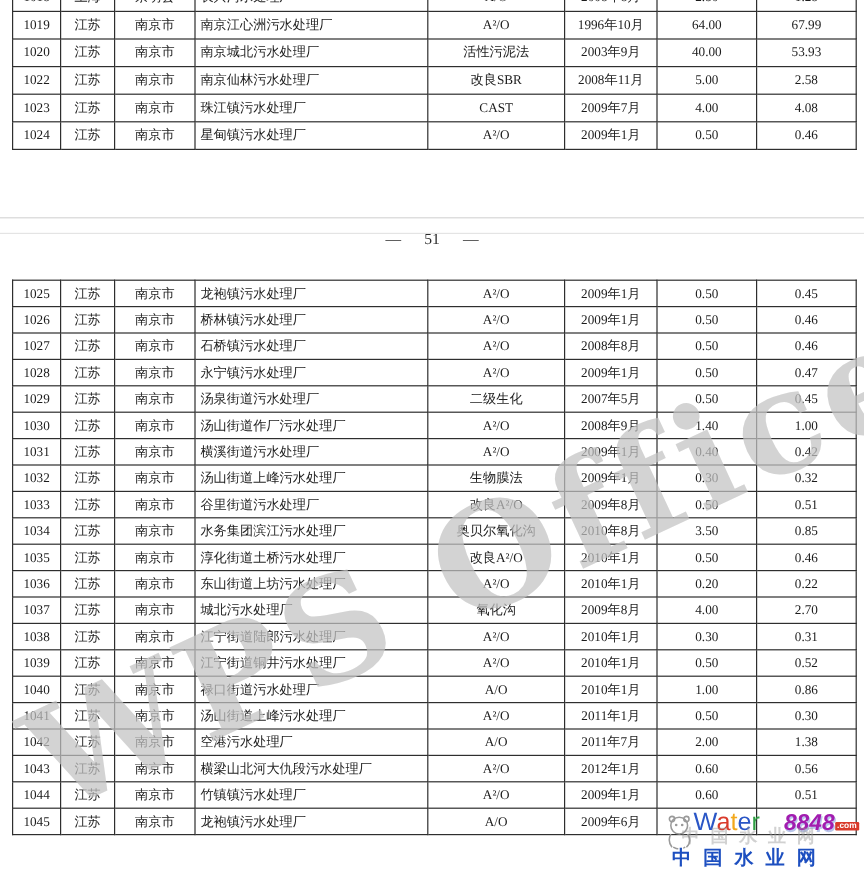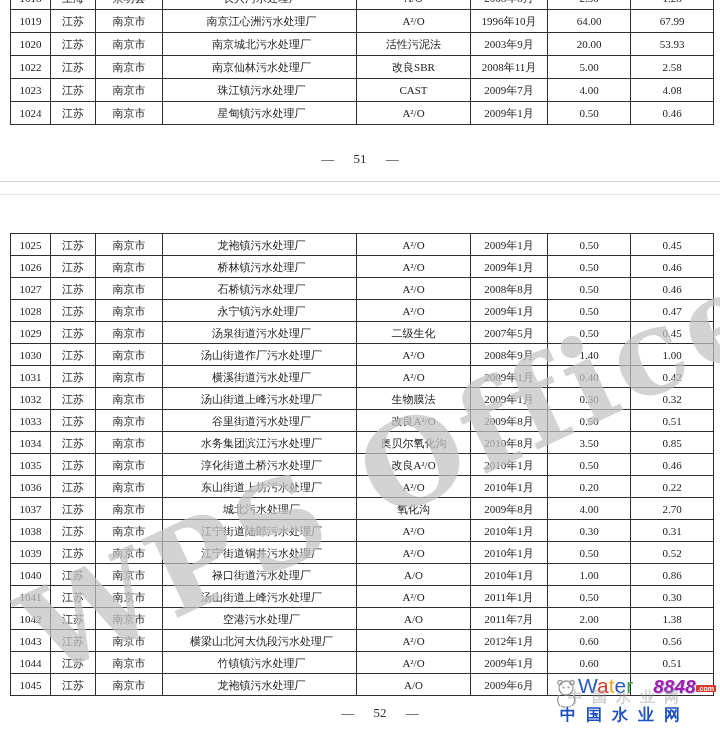--- a/index.html
+++ b/index.html
@@ -20,26 +20,27 @@
   table.t2{top:233px;font-family:Liberation Serif, serif;}
   table.plants td{
     border:1px solid #2e2e2e;
     font-size:11px;line-height:12px;
     text-align:center;vertical-align:middle;
     padding:0;overflow:hidden;white-space:nowrap;
     color:#1c1c1c;
   }
   table.t1 td{height:22px;}
   table.t2 td{height:21px;}
-  table.plants td.name{text-align:center;padding-left:4px;}
+  table.plants td.name{text-align:left;padding-left:4px;}
 
   .pageno{
     position:absolute;left:0;width:720px;text-align:center;
     font-size:13px;color:#2b2b2b;word-spacing:16px;
     font-family:"Liberation Serif",serif;
+    margin-top:40px;
   }
   .pageno.p51{top:151px;}
   .pageno.p52{top:705px;padding-left:20px;}
 
   .pagebreak-line{position:absolute;left:0;width:720px;height:1px;}
   .pagebreak-line.l1{top:181px;background:#d6d6d6;}
   .pagebreak-line.l2{top:194px;background:#e4e4e4;}
 
   .watermark{
     position:absolute;left:-5px;top:400px;width:740px;height:170px;
@@ -108,21 +109,21 @@
           <td>64.00</td>
           <td>67.99</td>
         </tr>
         <tr>
           <td>1020</td>
           <td>江苏</td>
           <td>南京市</td>
           <td class="name">南京城北污水处理厂</td>
           <td>活性污泥法</td>
           <td>2003年9月</td>
-          <td>20.00</td>
+          <td>40.00</td>
           <td>53.93</td>
         </tr>
         <tr>
           <td>1022</td>
           <td>江苏</td>
           <td>南京市</td>
           <td class="name">南京仙林污水处理厂</td>
           <td>改良SBR</td>
           <td>2008年11月</td>
           <td>5.00</td>

